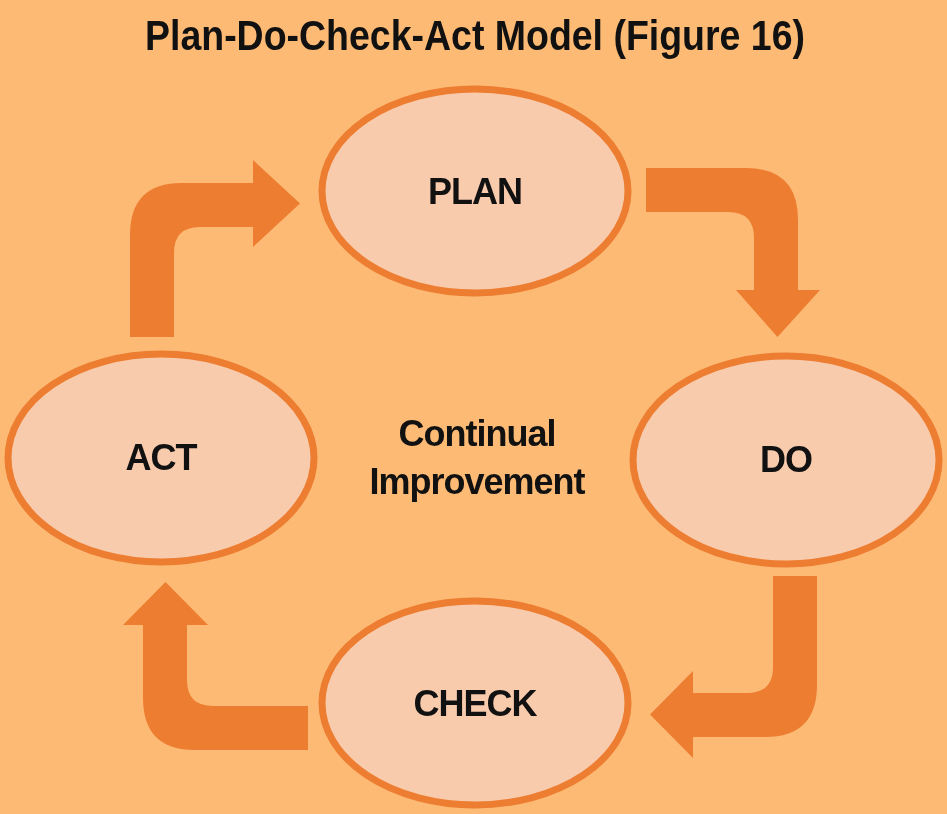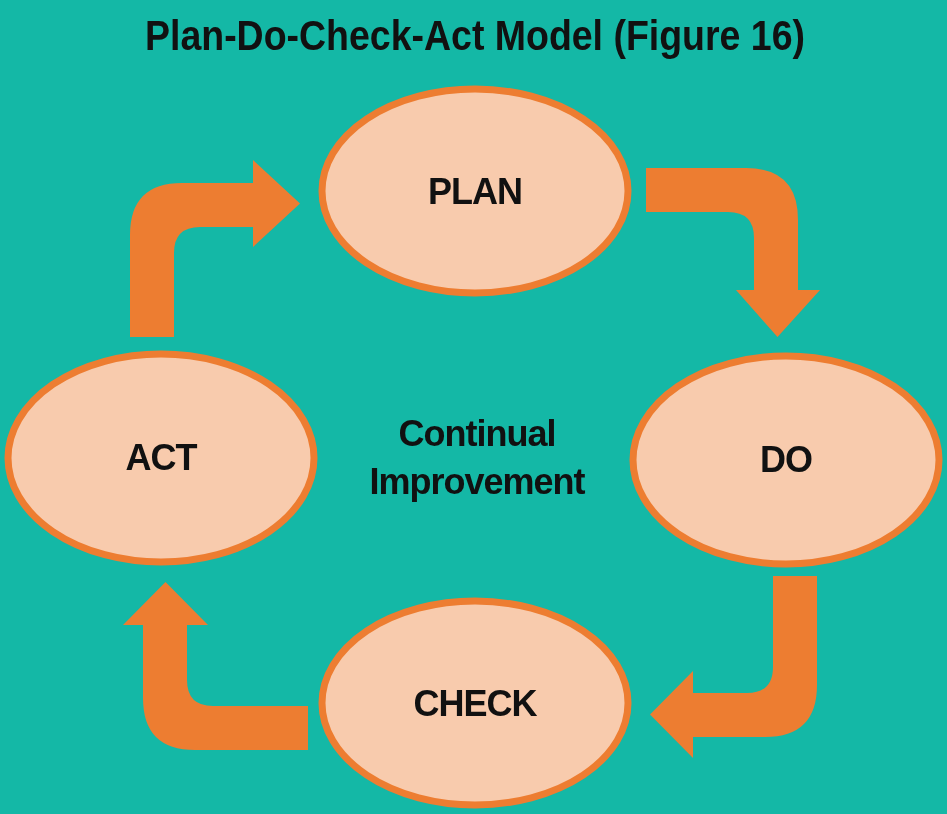--- a/index.html
+++ b/index.html
@@ -1,20 +1,20 @@
 <!DOCTYPE html>
 <html><head>
 <meta charset="utf-8">
 <style>
   html, body { margin: 0; padding: 0; background: #ffffff; }
   .stage {
     position: relative;
     width: 947px;
     height: 814px;
-    background: #14b8a6;
+    background: #fdba74;
     overflow: hidden;
   }
   svg { display: block; }
   svg text {
     font-family: "Liberation Sans", sans-serif;
     font-weight: 700;
     text-anchor: middle;
   }
   .title-text  { font-size: 42px; }
   .node-text   { font-size: 36px; letter-spacing: -1px; }

